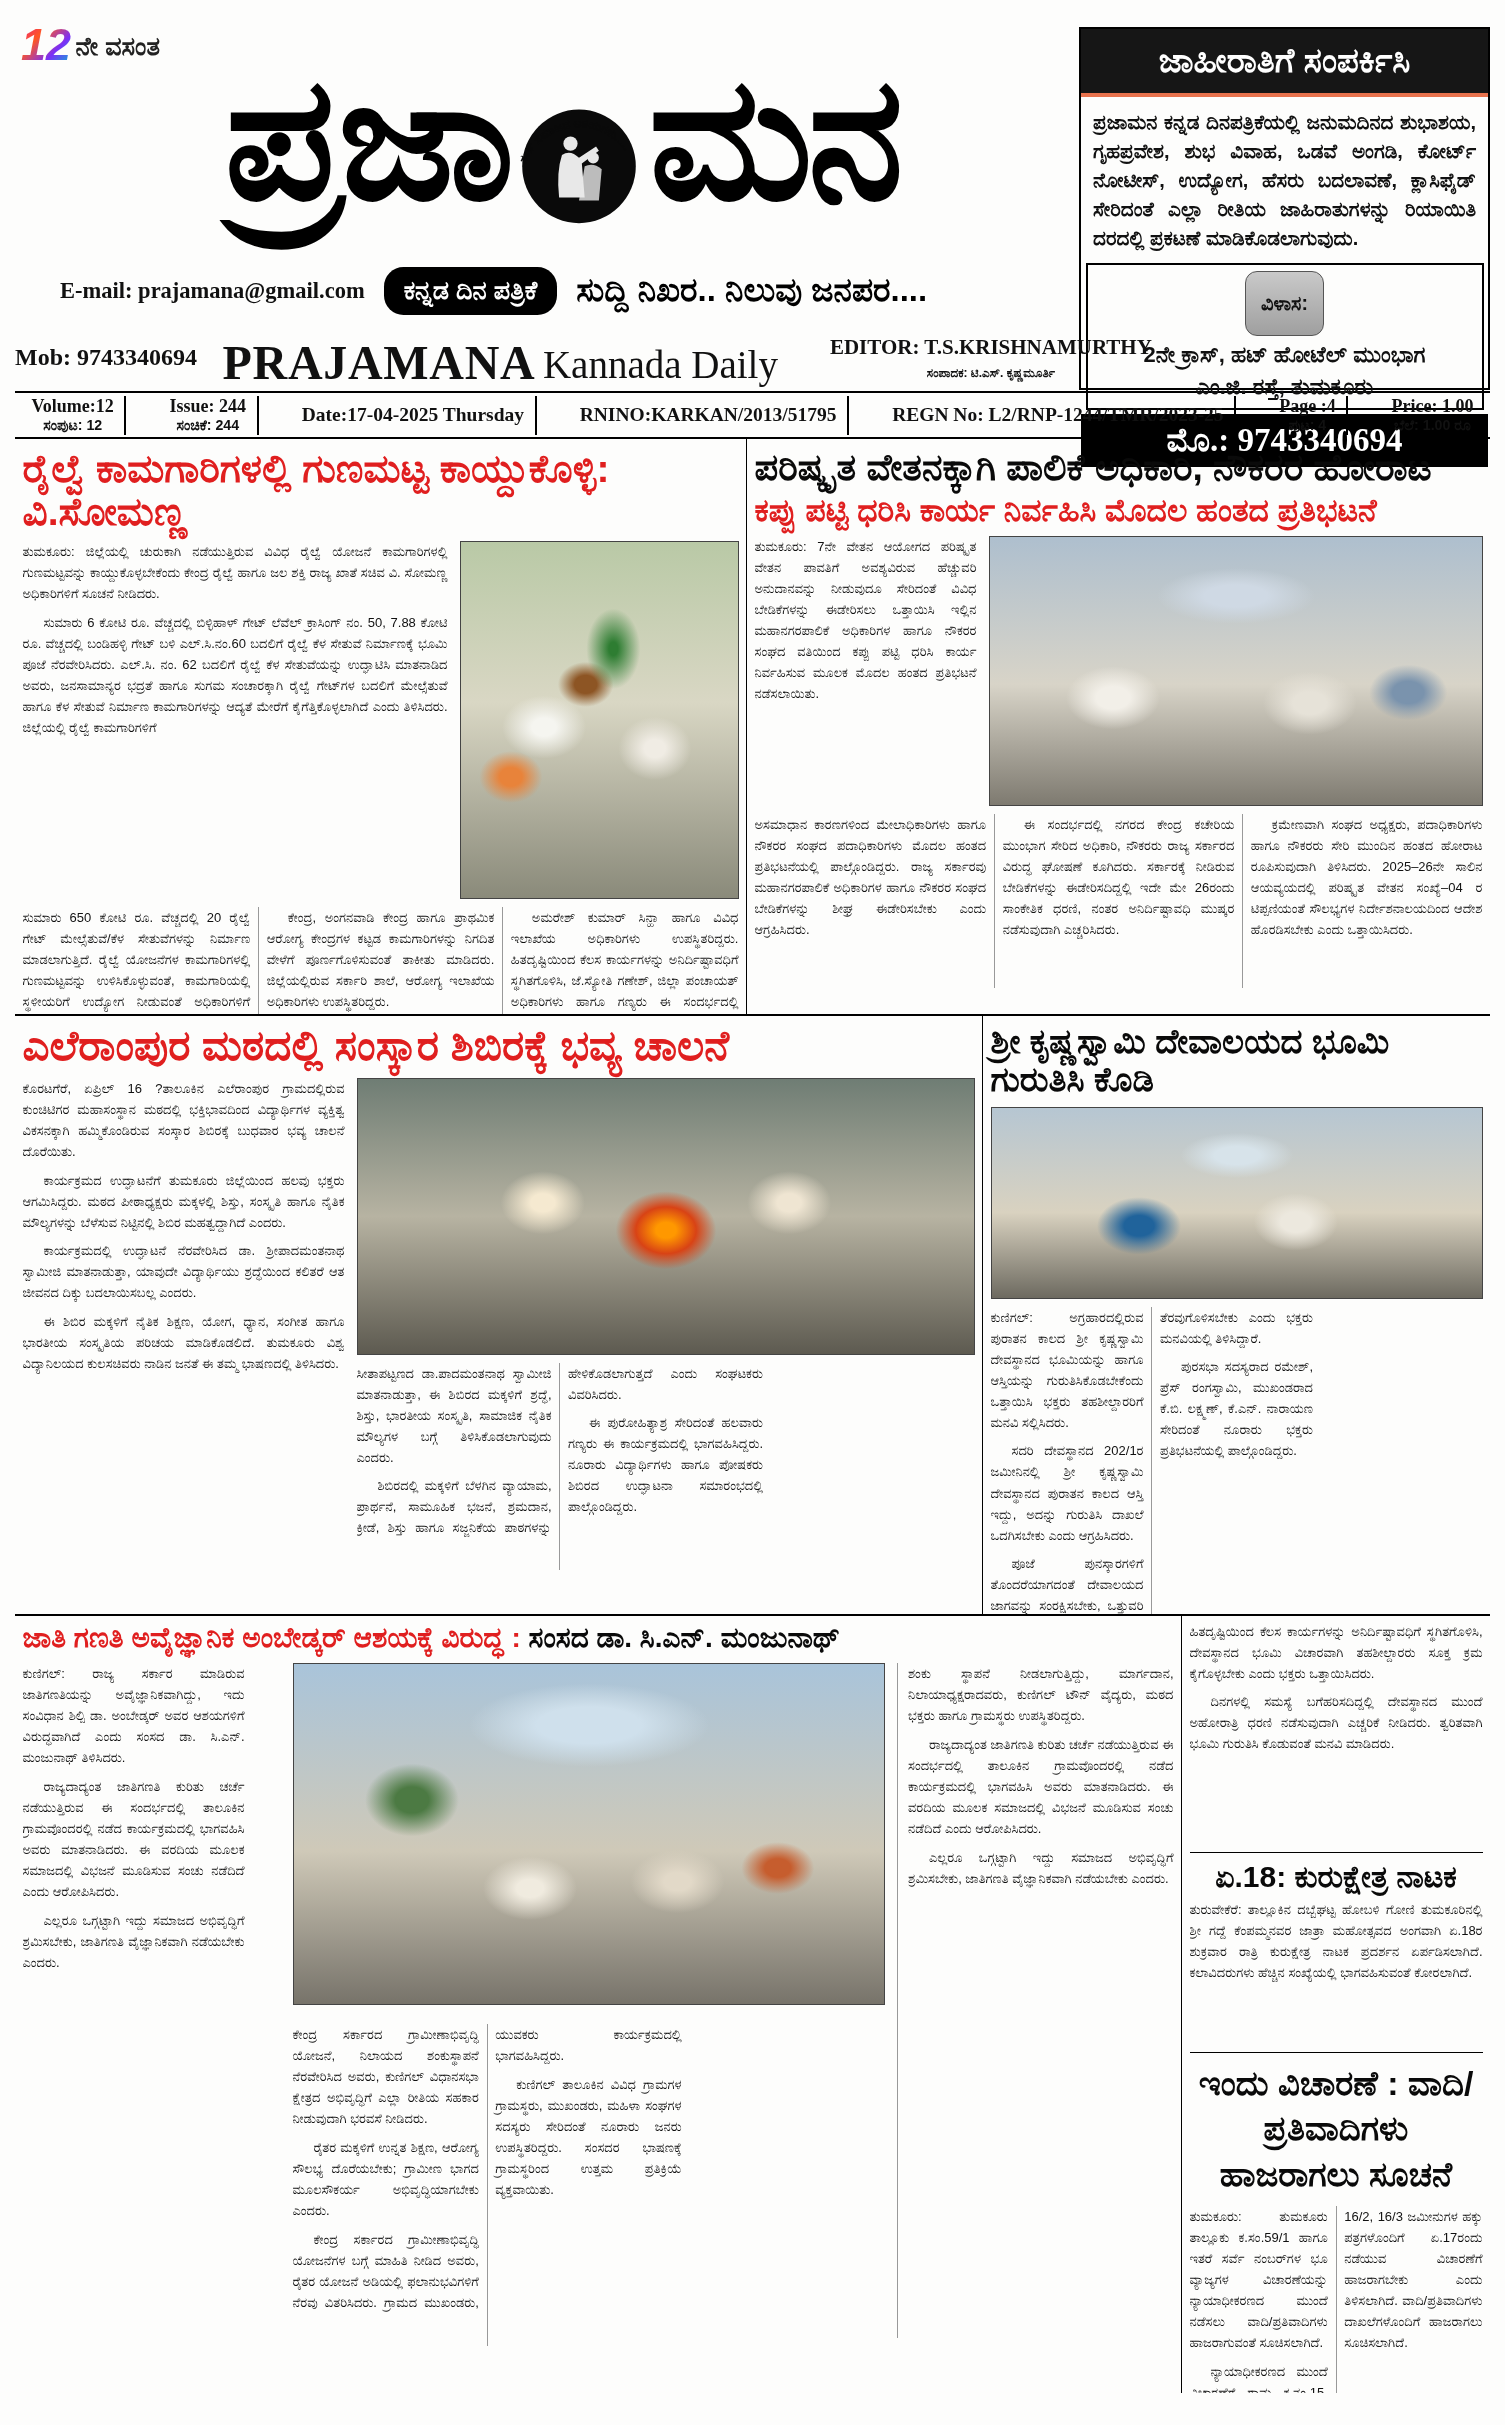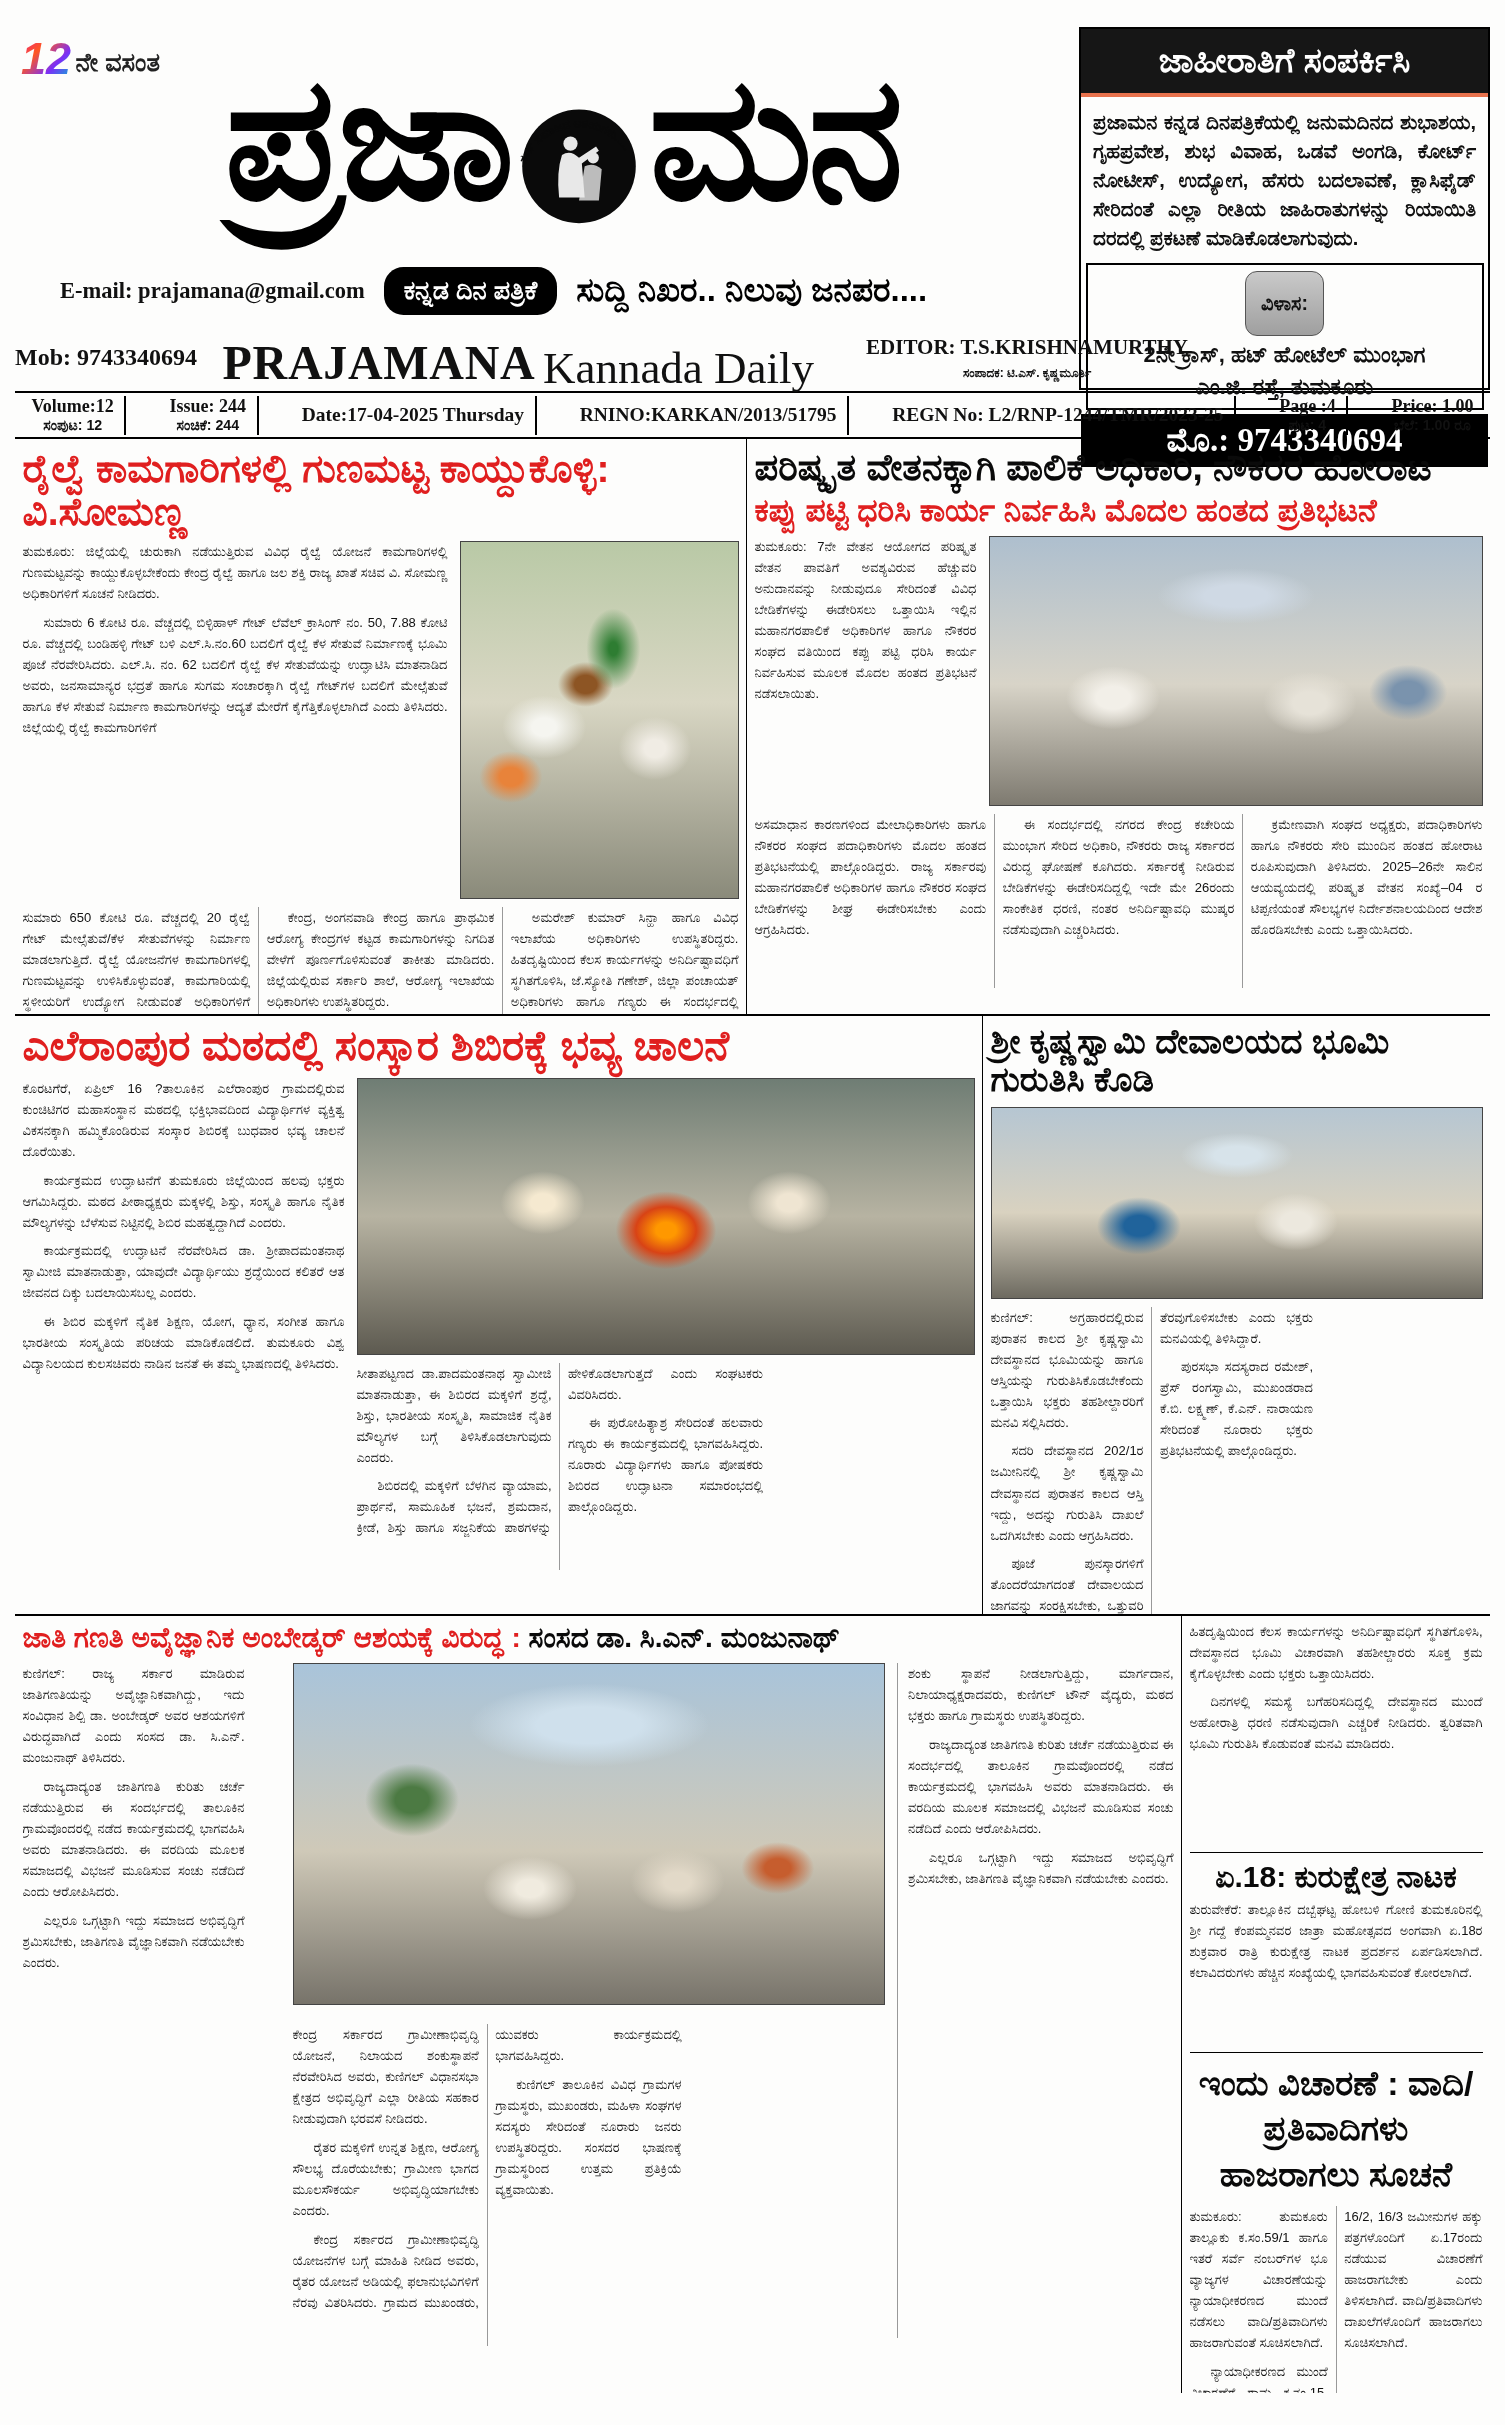--- a/index.html
+++ b/index.html
@@ -5,21 +5,21 @@
   html,body{margin:0;padding:0;background:#e8e8e8;}
   *{box-sizing:border-box;}
   .page{
     width:1505px;height:2426px;background:#fdfdfc;margin:0 auto;position:relative;
     font-family:"Liberation Sans","DejaVu Sans",sans-serif;color:#111;
     padding:13.5px 15px;overflow:hidden;
   }
   
   .masthead{height:376px;display:flex;gap:10.5px;}
   .mh-left{flex:1;position:relative;}
-  .anniv{position:absolute;top:22px;left:6px;display:flex;align-items:center;}
+  .anniv{position:absolute;top:8px;left:6px;display:flex;align-items:flex-start;}
   .anniv .num{
     font-size:45px;font-weight:900;font-style:italic;line-height:1;
     background:linear-gradient(135deg,#e91e8c,#ff5722,#7b2ff7,#00bcd4);
     -webkit-background-clip:text;background-clip:text;color:transparent;
   }
   .anniv .txt{font-size:25.5px;font-weight:800;color:#222;margin:10.5px 0 0 4.5px;}
   .bigtitle{
     position:absolute;top:6px;left:22.5px;width:1049px;height:240px;
     display:flex;align-items:center;justify-content:center;gap:3px;
   }
@@ -28,21 +28,21 @@
   .mh-row2{position:absolute;top:253px;left:45px;width:1034px;display:flex;align-items:center;gap:19.5px;}
   .email{font-size:22.5px;font-weight:700;font-family:"Liberation Serif","DejaVu Serif",serif;}
   .badge{
     background:#000;color:#fff;font-size:25.5px;font-weight:800;
     padding:9px 19.5px;border-radius:19.5px;white-space:nowrap;
   }
   .tagline{font-size:33px;font-weight:900;color:#000;white-space:nowrap;}
   .mh-row3{position:absolute;top:321px;left:0;width:1072px;display:flex;align-items:flex-start;}
   .mob{font-size:24px;font-weight:800;font-family:"Liberation Serif","DejaVu Serif",serif;white-space:nowrap;margin-top:9px;}
   .prajamana-en{font-size:48px;font-weight:900;font-family:"Liberation Serif","DejaVu Serif",serif;letter-spacing:0.7px;margin:0 7.5px 0 25.5px;white-space:nowrap;}
-  .prajamana-sub{font-size:45px;font-family:"Liberation Serif","DejaVu Serif",serif;font-weight:400;white-space:nowrap;margin-top:7.5px;}
+  .prajamana-sub{font-size:39px;font-family:"Liberation Serif","DejaVu Serif",serif;font-weight:400;white-space:nowrap;margin-top:7.5px;}
   .editorblk{margin-left:52px;text-align:center;}
   .editor-en{font-size:21px;font-weight:700;font-family:"Liberation Serif","DejaVu Serif",serif;white-space:nowrap;}
   .editor-kn{font-size:12px;font-weight:800;margin-top:6px;white-space:nowrap;}
   
   .adbox{width:411px;flex:0 0 auto;border:2.2px solid #000;margin-top:13.5px;display:flex;flex-direction:column;}
   .adbox-head{
     background:#161616;color:#fff;text-align:center;font-size:34px;font-weight:900;
     padding:12px 0;border-bottom:4.5px solid #e8724d;
   }
   .adbox-body{font-size:20px;font-weight:700;line-height:1.45;padding:10.5px 12px 7.5px;text-align:justify;}

